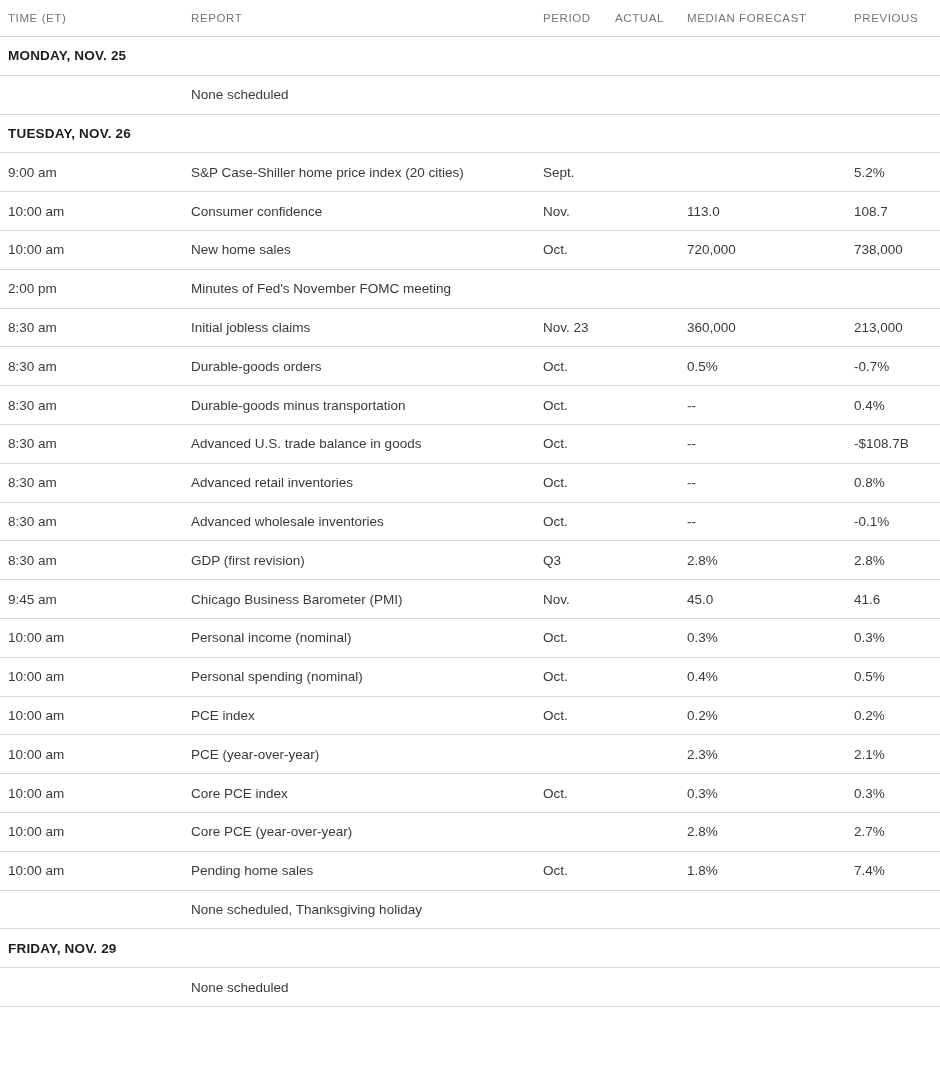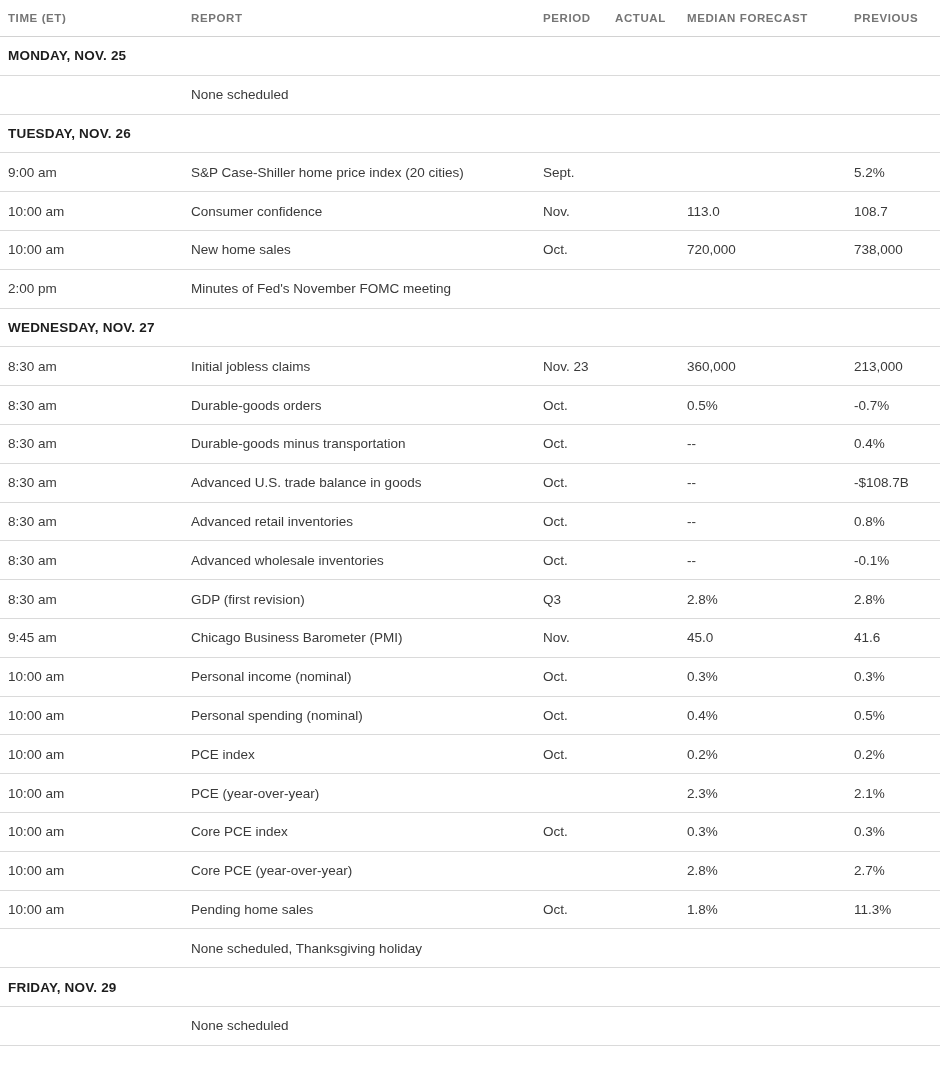--- a/index.html
+++ b/index.html
@@ -13,21 +13,21 @@
     width: 940px;
     border-collapse: collapse;
     table-layout: fixed;
   }
   thead th {
     height: 36px;
     padding: 0;
     text-align: left;
     vertical-align: middle;
     font-size: 11.5px;
-    font-weight: 700;
+    font-weight: 400;
     letter-spacing: 0.6px;
     color: #757575;
     border-bottom: 1px solid #d2d2d2;
     white-space: nowrap;
   }
   thead th:first-child { padding-left: 8px; }
   tbody td {
     height: 37.8px;
     padding: 0;
     vertical-align: middle;
@@ -107,23 +107,20 @@
         <td data-name="previous-cell">738,000</td>
       </tr>
       <tr data-name="report-row">
         <td data-name="time-cell">2:00 pm</td>
         <td data-name="report-cell">Minutes of Fed's November FOMC meeting</td>
         <td data-name="period-cell"></td>
         <td data-name="actual-cell"></td>
         <td data-name="median-forecast-cell"></td>
         <td data-name="previous-cell"></td>
       </tr>
-      <tr data-name="day-header-row">
-        <td colspan="6" data-name="day-header-label">WEDNESDAY, NOV. 27</td>
-      </tr>
       <tr data-name="report-row">
         <td data-name="time-cell">8:30 am</td>
         <td data-name="report-cell">Initial jobless claims</td>
         <td data-name="period-cell">Nov. 23</td>
         <td data-name="actual-cell"></td>
         <td data-name="median-forecast-cell">360,000</td>
         <td data-name="previous-cell">213,000</td>
       </tr>
       <tr data-name="report-row">
         <td data-name="time-cell">8:30 am</td>
@@ -228,21 +225,21 @@
         <td data-name="actual-cell"></td>
         <td data-name="median-forecast-cell">2.8%</td>
         <td data-name="previous-cell">2.7%</td>
       </tr>
       <tr data-name="report-row">
         <td data-name="time-cell">10:00 am</td>
         <td data-name="report-cell">Pending home sales</td>
         <td data-name="period-cell">Oct.</td>
         <td data-name="actual-cell"></td>
         <td data-name="median-forecast-cell">1.8%</td>
-        <td data-name="previous-cell">11.3%</td>
+        <td data-name="previous-cell">7.4%</td>
       </tr>
       <tr data-name="report-row">
         <td data-name="time-cell"></td>
         <td data-name="report-cell">None scheduled, Thanksgiving holiday</td>
         <td data-name="period-cell"></td>
         <td data-name="actual-cell"></td>
         <td data-name="median-forecast-cell"></td>
         <td data-name="previous-cell"></td>
       </tr>
       <tr data-name="day-header-row">

